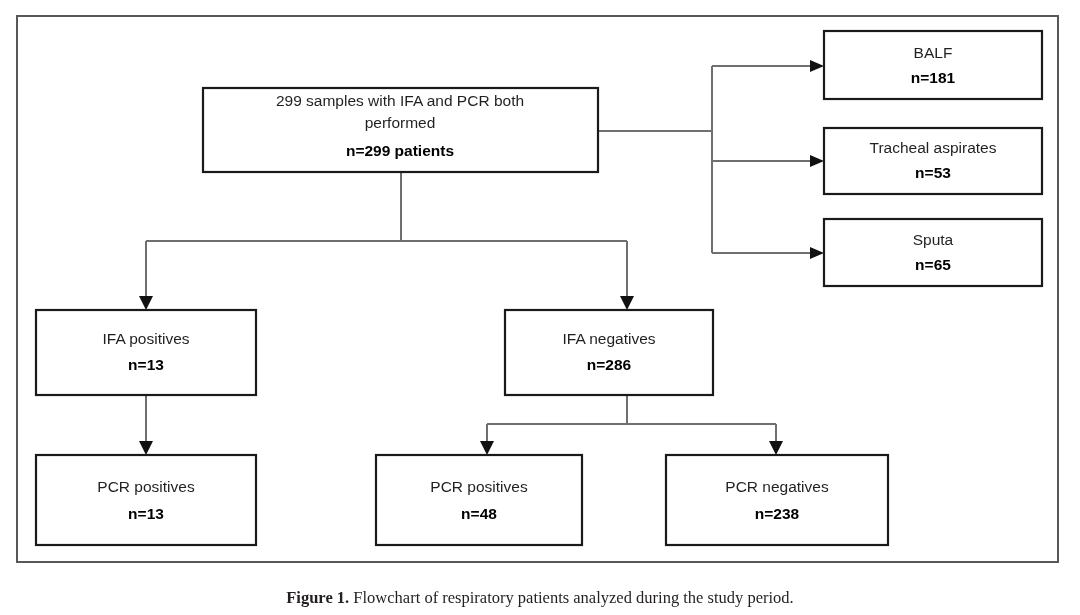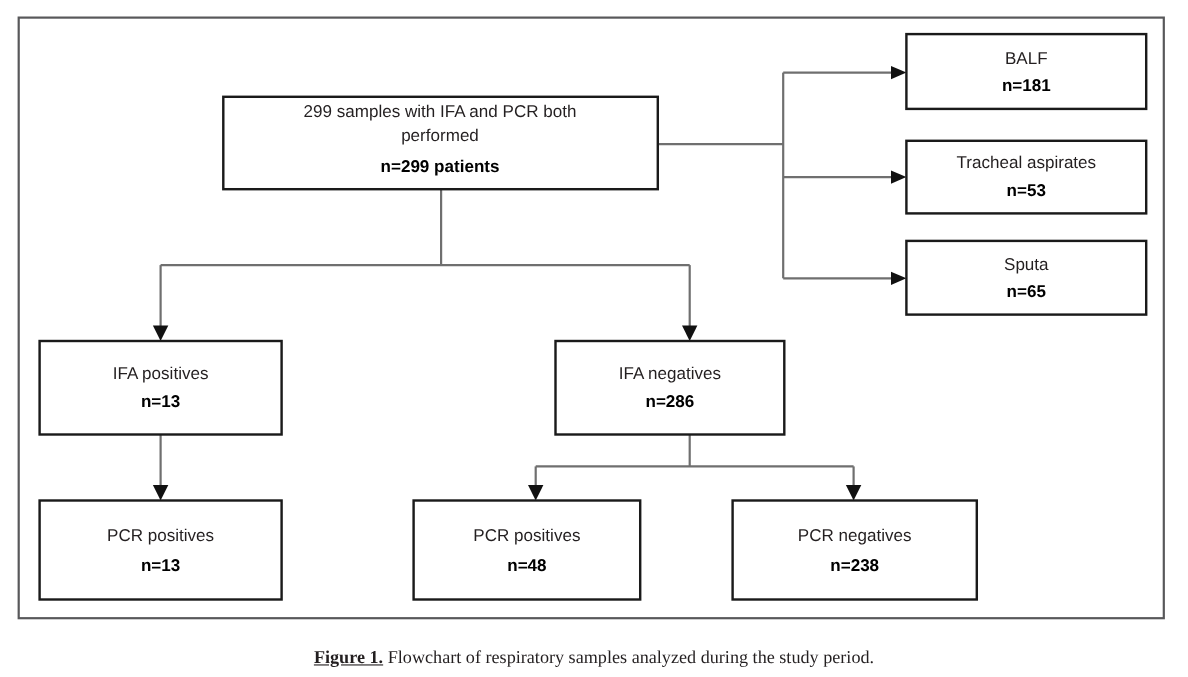--- a/index.html
+++ b/index.html
@@ -67,21 +67,20 @@
     top: 588px;
     width: 1080px;
     text-align: center;
     font-family: "Liberation Serif", serif;
     font-size: 16.5px;
     color: #231f20;
     white-space: nowrap;
   }
   .caption b {
     font-weight: bold;
-    text-decoration: underline;
   }
 </style>
 </head>
 <body>
 
 <div id="figure-root">
 
   <svg class="flow" viewBox="0 0 1080 615" xmlns="http://www.w3.org/2000/svg">
 
     <rect class="frame-rect" x="17" y="16" width="1041" height="546"></rect>
@@ -172,15 +171,15 @@
     </g>
 
     <g>
       <rect class="node-rect" x="666" y="455" width="222" height="90"></rect>
       <text class="node-label" x="777" y="488">PCR negatives</text>
       <text class="node-count" x="777" y="515">n=238</text>
     </g>
 
   </svg>
 
-  <div class="caption"><b>Figure 1.</b><span> Flowchart of respiratory samples analyzed during the study period.</span></div>
+  <div class="caption"><b>Figure 1.</b><span> Flowchart of respiratory patients analyzed during the study period.</span></div>
 
 </div>
 
 </body></html>

